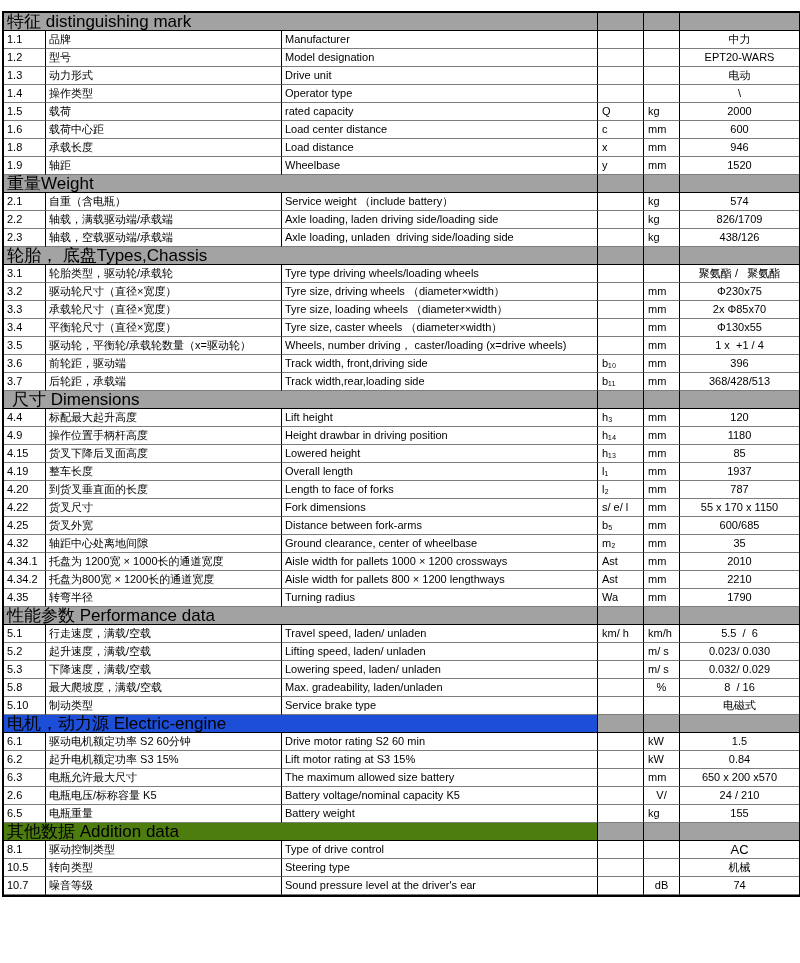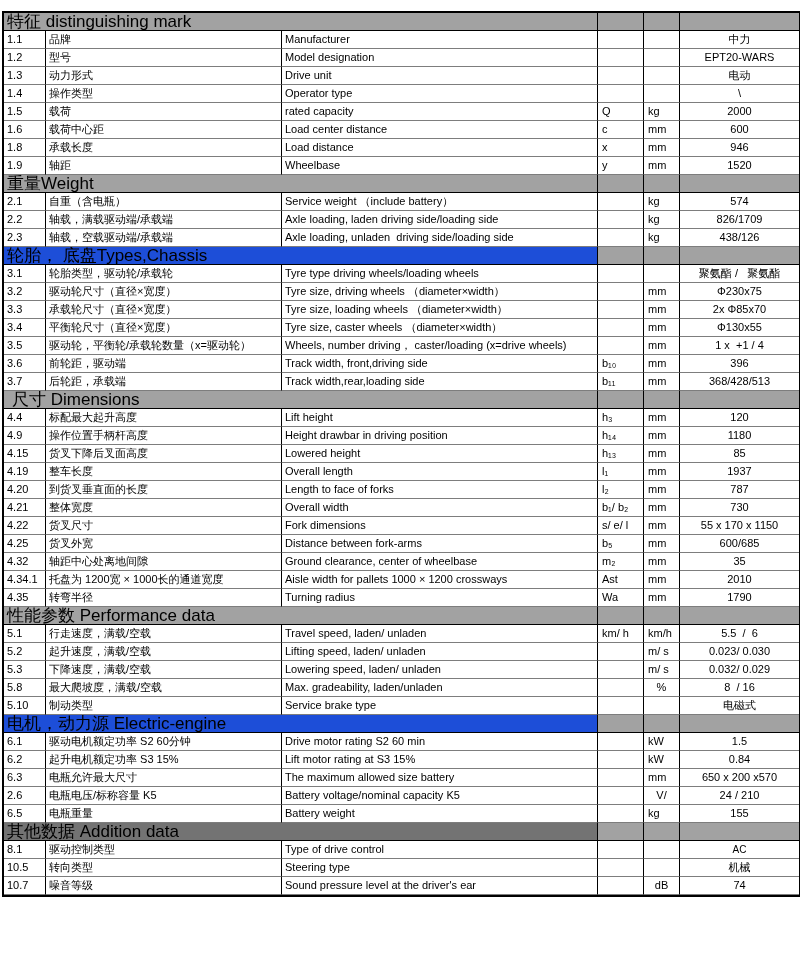--- a/index.html
+++ b/index.html
@@ -23,21 +23,21 @@
   }
   td.c-val { border-right:none; text-align:center; padding:0; }
   tr.sec td {
     background:#a2a2a2;
     border-bottom:1px solid #000;
     font-size:17px;
   }
   td.c-sym { padding-left:4px; }
   td.c-unit { padding-left:4px; }
   td.u-center { text-align:center; padding:0; }
-  td.v-small { font-size:10px; }
+  td.v-small { font-size:13px; }
 </style>
 </head>
 <body>
 
 <table class="spec">
   <colgroup>
     <col style="width:42px">
     <col style="width:236px">
     <col style="width:316px">
     <col style="width:46px">
@@ -139,21 +139,21 @@
       </tr>
       <tr>
         <td class="c-no">2.3</td>
         <td class="c-cn">轴载，空载驱动端/承载端</td>
         <td class="c-en">Axle loading, unladen  driving side/loading side</td>
         <td class="c-sym"></td>
         <td class="c-unit">kg</td>
         <td class="c-val">438/126</td>
       </tr>
       <tr class="sec">
-        <td class="c-sec-title" colspan="3" style="background: #1d4ed8;">轮胎， 底盘Types,Chassis</td>
+        <td class="c-sec-title" colspan="3" style="background: #a3a3a3;">轮胎， 底盘Types,Chassis</td>
         <td style="background: rgb(162, 162, 162);"></td>
         <td style="background: rgb(162, 162, 162);"></td>
         <td class="c-val" style="background: rgb(162, 162, 162);"></td>
       </tr>
       <tr>
         <td class="c-no">3.1</td>
         <td class="c-cn">轮胎类型，驱动轮/承载轮</td>
         <td class="c-en">Tyre type driving wheels/loading wheels</td>
         <td class="c-sym"></td>
         <td class="c-unit"></td>
@@ -247,28 +247,20 @@
       </tr>
       <tr>
         <td class="c-no">4.20</td>
         <td class="c-cn">到货叉垂直面的长度</td>
         <td class="c-en">Length to face of forks</td>
         <td class="c-sym">l₂</td>
         <td class="c-unit">mm</td>
         <td class="c-val">787</td>
       </tr>
       <tr>
-        <td class="c-no">4.21</td>
-        <td class="c-cn">整体宽度</td>
-        <td class="c-en">Overall width</td>
-        <td class="c-sym">b₁/ b₂</td>
-        <td class="c-unit">mm</td>
-        <td class="c-val">730</td>
-      </tr>
-      <tr>
         <td class="c-no">4.22</td>
         <td class="c-cn">货叉尺寸</td>
         <td class="c-en">Fork dimensions</td>
         <td class="c-sym">s/ e/ l</td>
         <td class="c-unit">mm</td>
         <td class="c-val">55 x 170 x 1150</td>
       </tr>
       <tr>
         <td class="c-no">4.25</td>
         <td class="c-cn">货叉外宽</td>
@@ -285,20 +277,28 @@
         <td class="c-unit">mm</td>
         <td class="c-val">35</td>
       </tr>
       <tr>
         <td class="c-no">4.34.1</td>
         <td class="c-cn">托盘为 1200宽 × 1000长的通道宽度</td>
         <td class="c-en">Aisle width for pallets 1000 × 1200 crossways</td>
         <td class="c-sym">Ast</td>
         <td class="c-unit">mm</td>
         <td class="c-val">2010</td>
+      </tr>
+      <tr>
+        <td class="c-no">4.34.2</td>
+        <td class="c-cn">托盘为800宽 × 1200长的通道宽度</td>
+        <td class="c-en">Aisle width for pallets 800 × 1200 lengthways</td>
+        <td class="c-sym">Ast</td>
+        <td class="c-unit">mm</td>
+        <td class="c-val">2210</td>
       </tr>
       <tr>
         <td class="c-no">4.35</td>
         <td class="c-cn">转弯半径</td>
         <td class="c-en">Turning radius</td>
         <td class="c-sym">Wa</td>
         <td class="c-unit">mm</td>
         <td class="c-val">1790</td>
       </tr>
       <tr class="sec">
@@ -387,21 +387,21 @@
       </tr>
       <tr>
         <td class="c-no">6.5</td>
         <td class="c-cn">电瓶重量</td>
         <td class="c-en">Battery weight</td>
         <td class="c-sym"></td>
         <td class="c-unit">kg</td>
         <td class="c-val">155</td>
       </tr>
       <tr class="sec">
-        <td class="c-sec-title" colspan="3" style="background: #737373;">其他数据 Addition data</td>
+        <td class="c-sec-title" colspan="3" style="background: #4d7c0f;">其他数据 Addition data</td>
         <td style="background: rgb(162, 162, 162);"></td>
         <td style="background: rgb(162, 162, 162);"></td>
         <td class="c-val" style="background: rgb(162, 162, 162);"></td>
       </tr>
       <tr>
         <td class="c-no">8.1</td>
         <td class="c-cn">驱动控制类型</td>
         <td class="c-en">Type of drive control</td>
         <td class="c-sym"></td>
         <td class="c-unit"></td>

